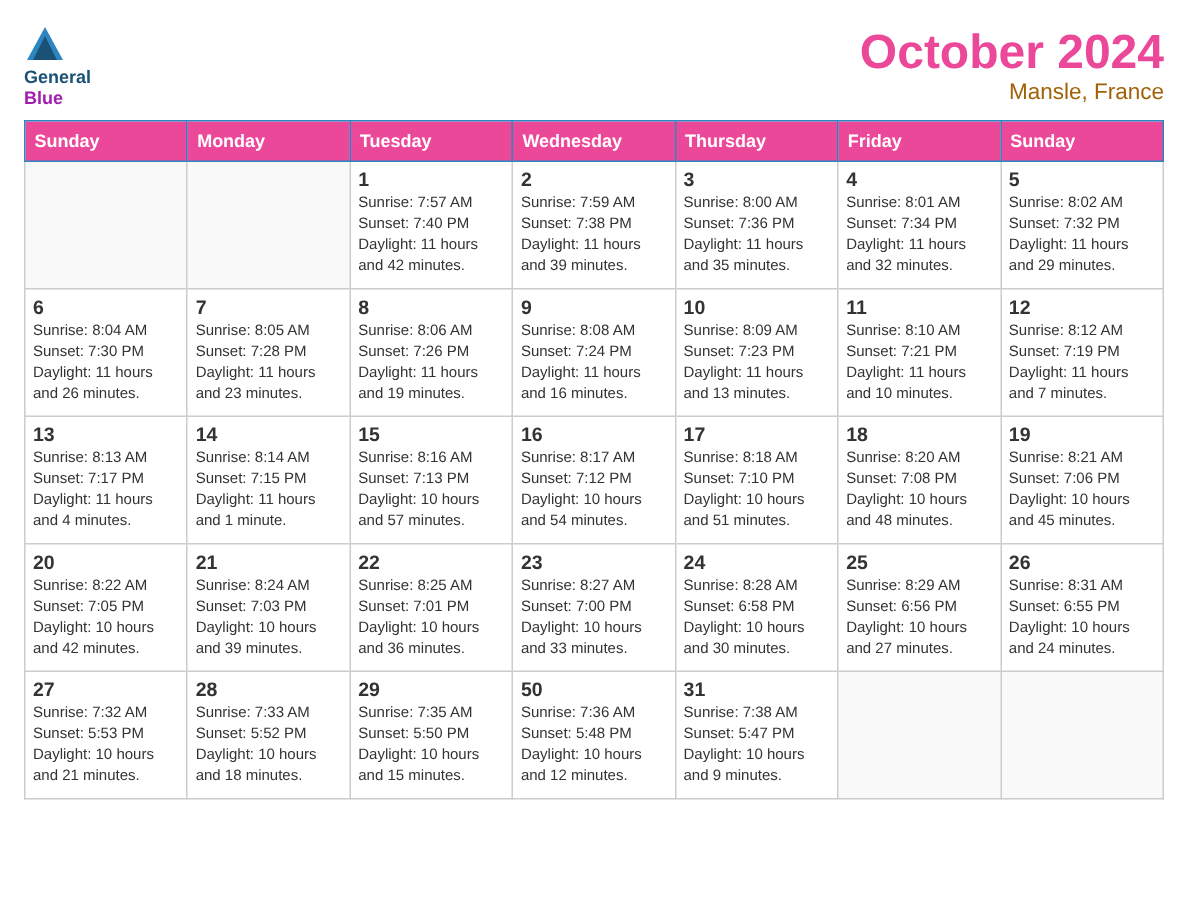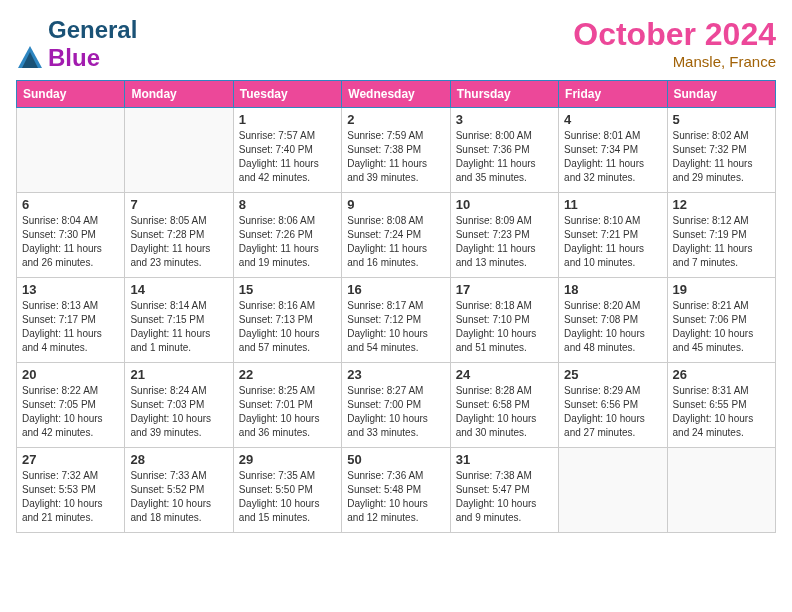--- a/index.html
+++ b/index.html
@@ -11,24 +11,25 @@
       padding: 16px;
     }
     .header {
       display: flex;
       justify-content: space-between;
       align-items: flex-start;
       margin-bottom: 8px;
     }
     .logo {
       display: flex;
-      align-items: flex-end;
-      font-size: 24px;
+      align-items: flex-start;
+      font-size: 12px;
       font-weight: bold;
       color: #1a5276;
+      flex-direction: column;
     }
     .logo-general { color: #1a5276; }
     .logo-blue { color: #a21caf; }
     .logo-icon {
       width: 28px;
       height: 28px;
       margin-right: 4px;
     }
     .title-block { text-align: right; }
     .month-title {

